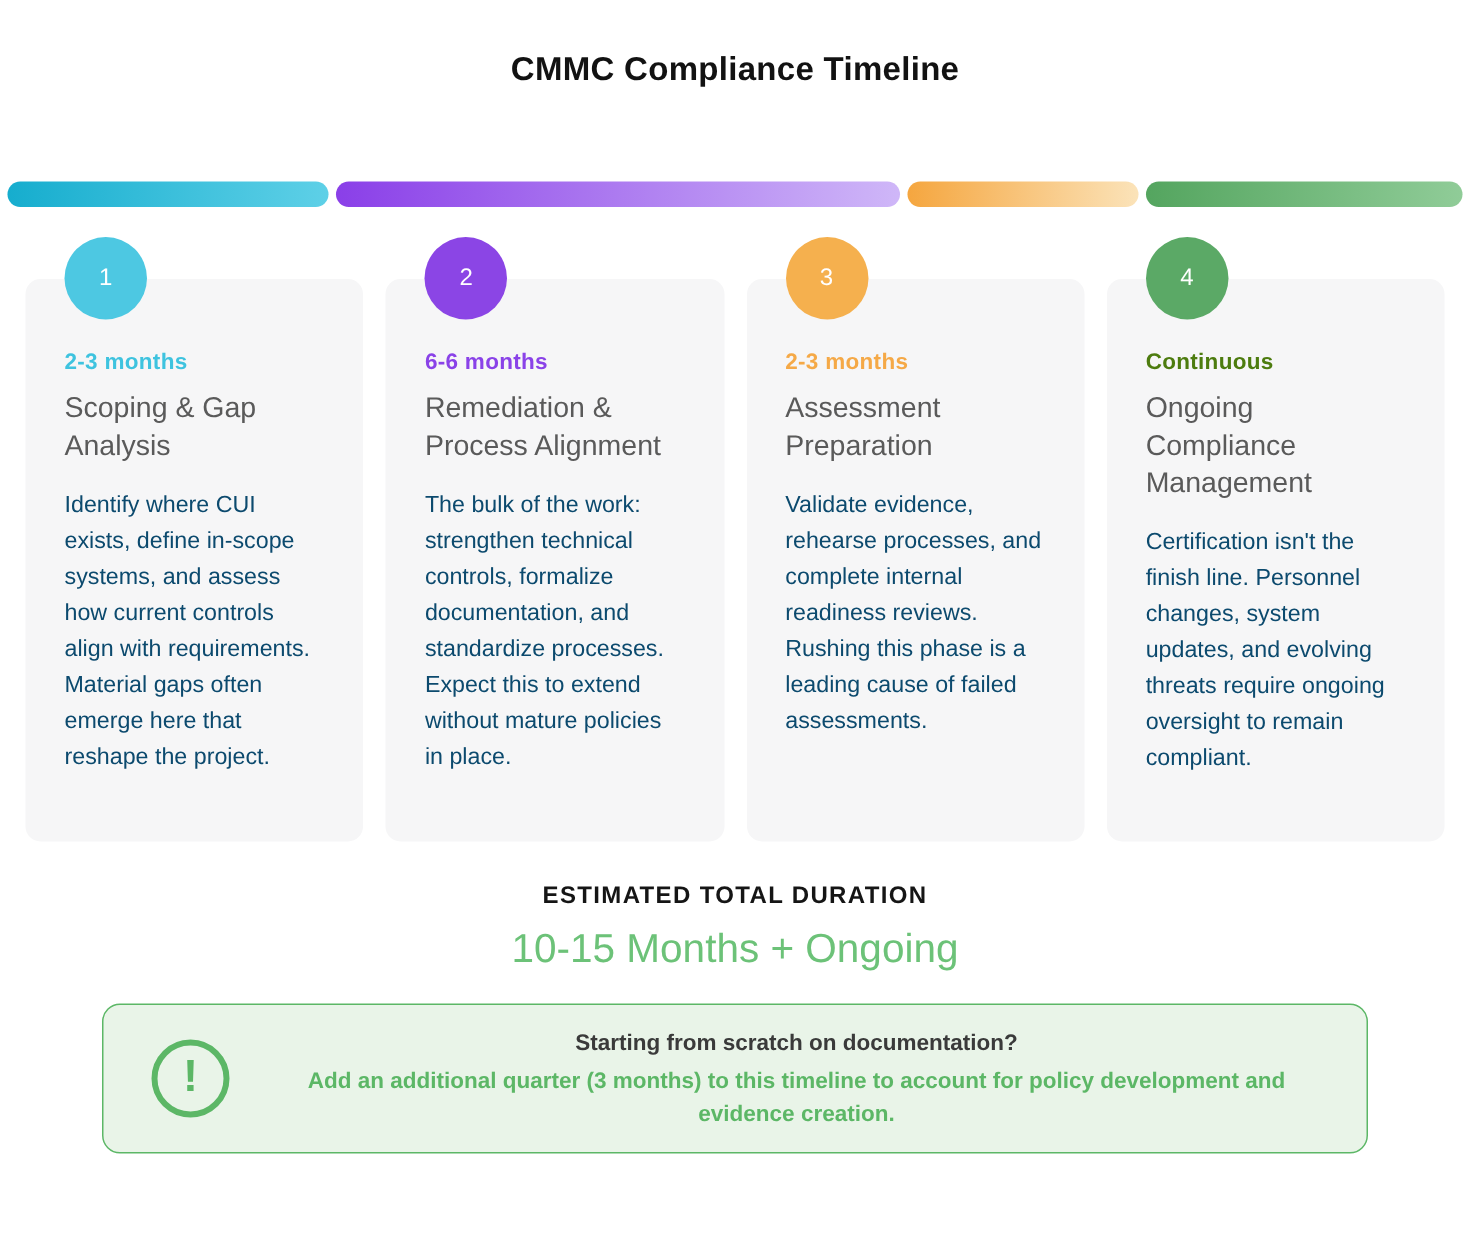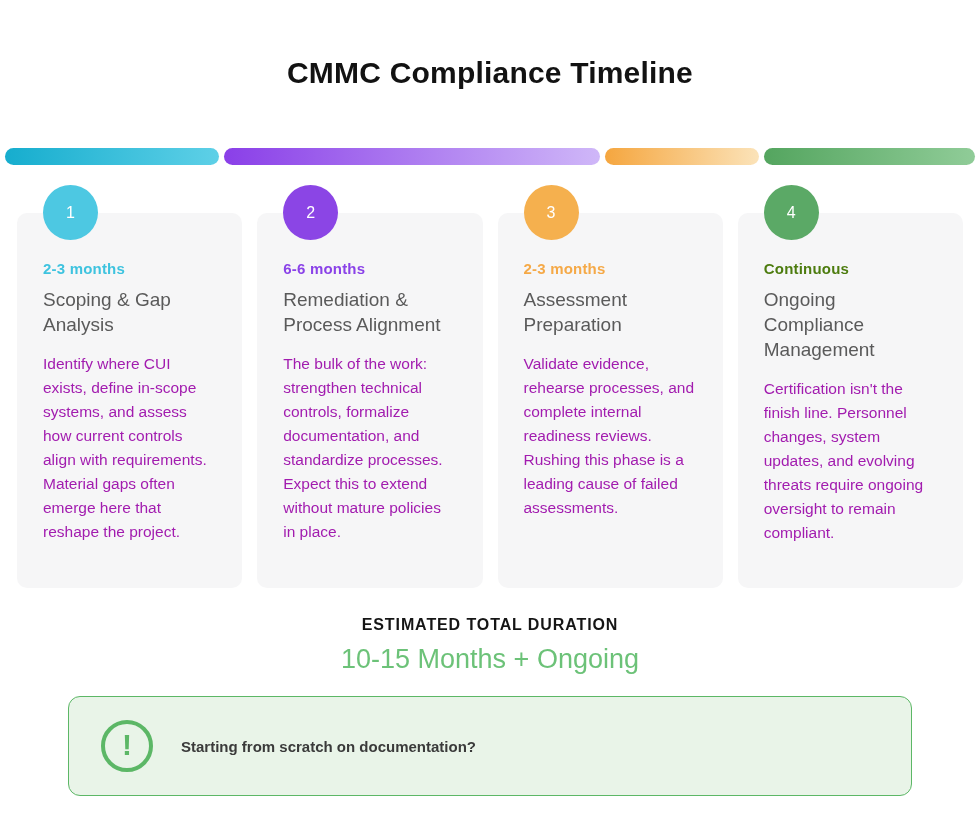--- a/index.html
+++ b/index.html
@@ -5,26 +5,25 @@
   * { margin: 0; padding: 0; box-sizing: border-box; }
   html, body { background: #ffffff; }
   body {
     width: 980px;
     height: 833px;
     font-family: "Liberation Sans", sans-serif;
     overflow: hidden;
   }
   .header { text-align: center; padding-top: 28px; }
   .title {
-    font-size: 30px;
+    font-size: 22px;
     font-weight: 600;
     color: #121212;
     line-height: 36px;
     letter-spacing: 0.2px;
-    margin-top: 27px;
   }
   .subtitle {
     margin-top: 8px;
     font-size: 18.5px;
     font-weight: 400;
     color: #1b1b1b;
     line-height: 24px;
   }
 
   
@@ -85,21 +84,21 @@
     margin-top: 10px;
     font-size: 19px;
     font-weight: 400;
     color: #5a5a5a;
     line-height: 25px;
   }
   .card-body {
     margin-top: 15px;
     font-size: 15.5px;
     font-weight: 400;
-    color: #a21caf;
+    color: #0c4a6e;
     line-height: 24px;
   }
 
   
   .summary { margin-top: 27px; text-align: center; }
   .summary-label {
     font-size: 16px;
     font-weight: 600;
     color: #151515;
     letter-spacing: 0.9px;
@@ -203,14 +202,15 @@
 
 <div class="summary">
   <div class="summary-label">ESTIMATED TOTAL DURATION</div>
   <div class="summary-value">10-15 Months + Ongoing</div>
 </div>
 
 <div class="callout">
   <div class="callout-icon">!</div>
   <div class="callout-text">
     <div class="callout-heading">Starting from scratch on documentation?</div>
+    <div class="callout-body">Add an additional quarter (3 months) to this timeline to account for policy development and evidence creation.</div>
   </div>
 </div>
 
 </body></html>

